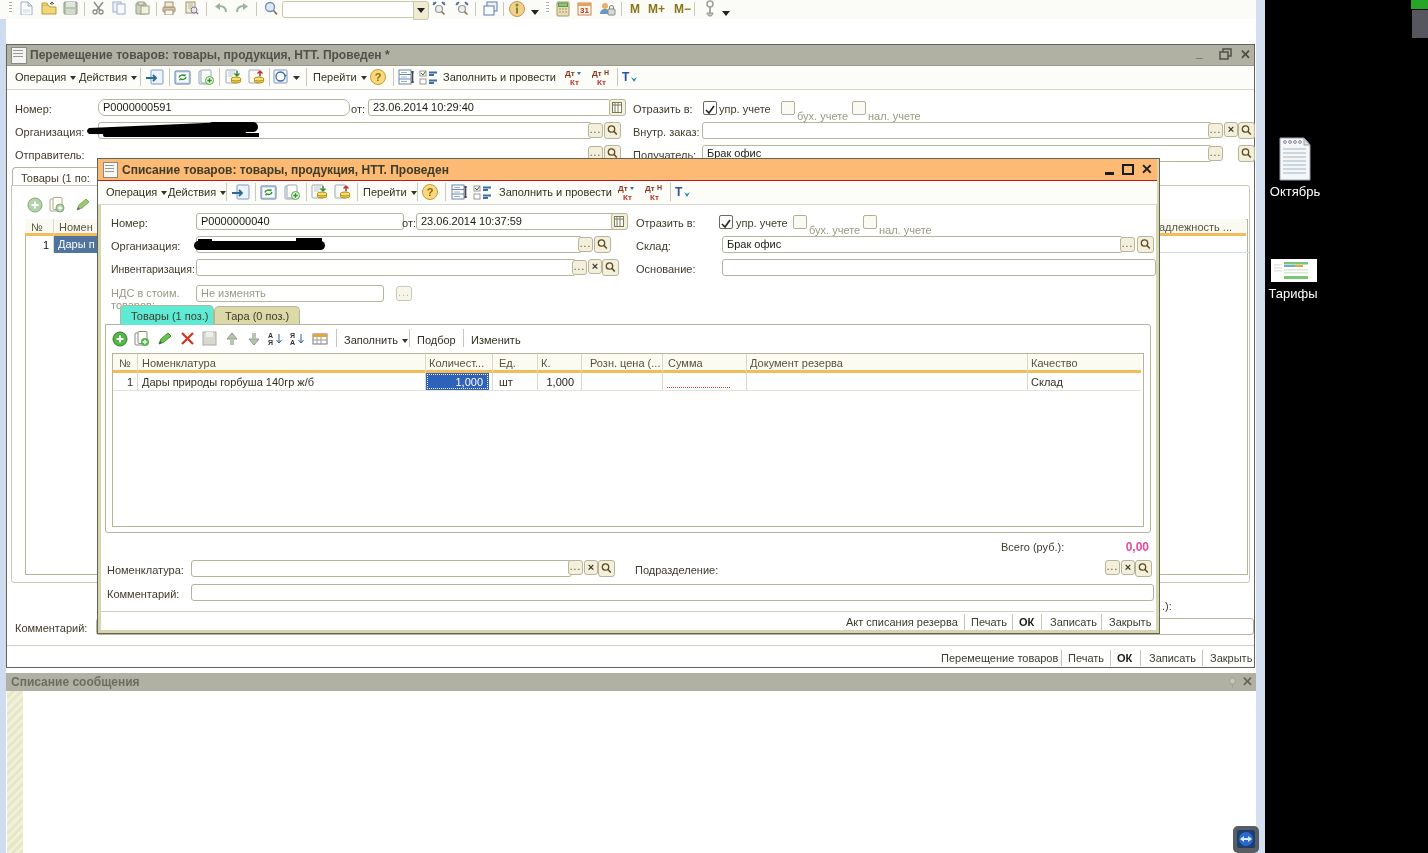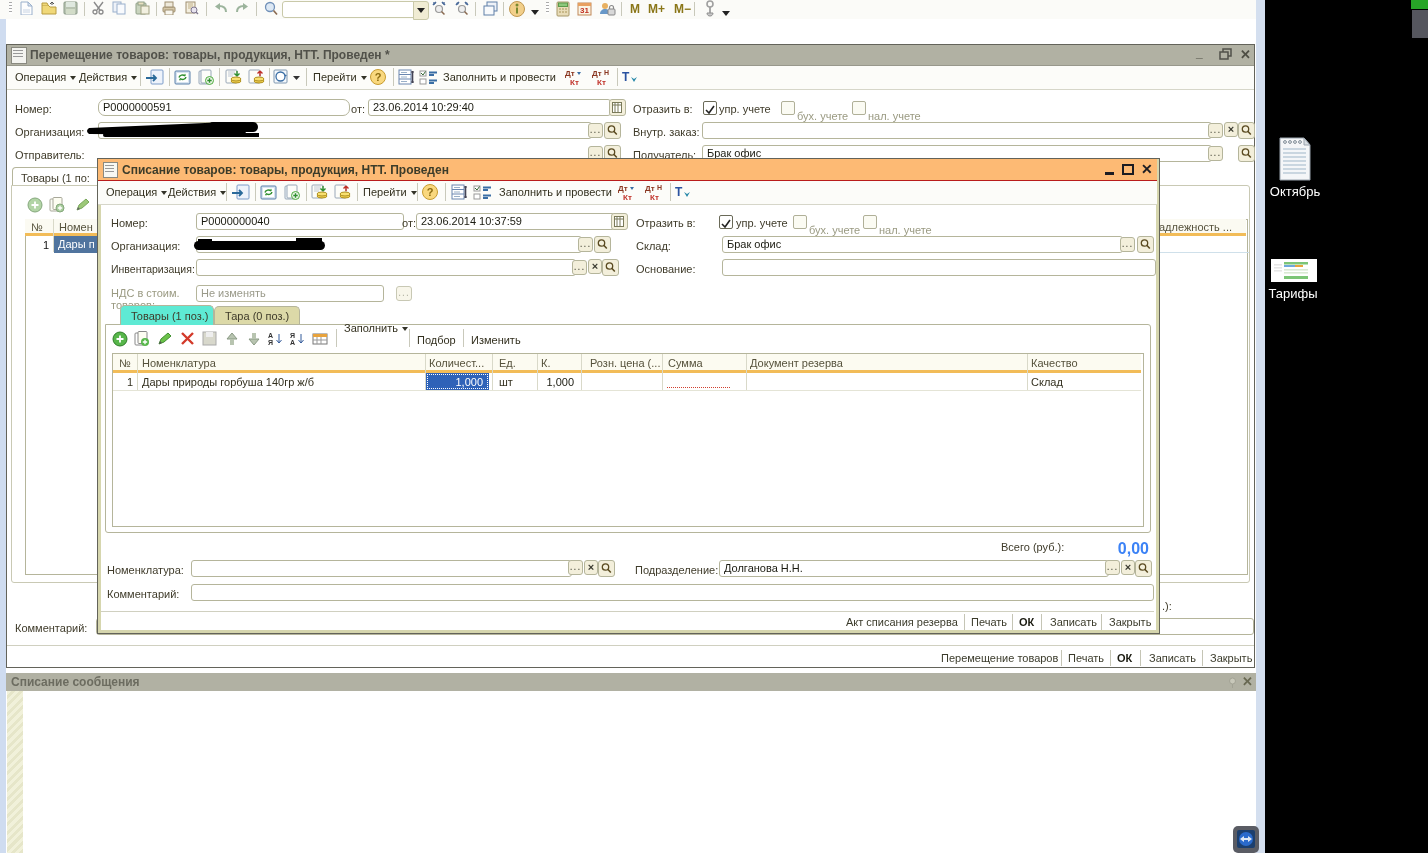--- a/index.html
+++ b/index.html
@@ -544,21 +544,21 @@
           <text x="0" y="14" font-size="7" font-weight="bold" fill="#333">А</text>
           <path d="M11 3v9M11 12l-2.5-3M11 12l2.5-3" stroke="#335a9a" fill="none"></path>
         </g>
       <g transform="translate(200,0)">
           <rect x="1" y="3" width="14" height="10" fill="#fff" stroke="#777"></rect>
           <rect x="1" y="3" width="14" height="3" fill="#e8a33d"></rect>
           <path d="M1 9h14M5 6v7M9 6v7" stroke="#999"></path>
         </g>
     </svg>
     <div class="tsep" style="left:238px;top:170px;height:18px;"></div>
-    <div class="mtxt" style="left:246px;top:163px;">Заполнить<span class="arr"></span></div>
+    <div class="mtxt" style="left:246px;top:175px;">Заполнить<span class="arr"></span></div>
     <div class="tsep" style="left:311px;top:170px;height:18px;"></div>
     <div class="mtxt" style="left:319px;top:175px;">Подбор</div>
     <div class="tsep" style="left:365px;top:170px;height:18px;"></div>
     <div class="mtxt" style="left:373px;top:175px;">Изменить</div>
 
     <div class="abs" style="left:14px;top:194px;width:1030px;height:172px;border:1px solid #b5b59b;background:#fff;"></div>
     <div class="abs" style="left:15px;top:195px;width:1028px;height:16px;background:#fcfbf1;border-bottom:3px solid #f2bc58;"></div>
     <div class="th" style="left:21px;top:198px;">№</div>
     <div class="th" style="left:44px;top:198px;">Номенклатура</div>
     <div class="th" style="left:331px;top:198px;">Количест...</div>
@@ -581,32 +581,31 @@
     <div class="mtxt" style="left:29px;top:217px;">1</div>
     <div class="mtxt" style="left:44px;top:217px;">Дары природы горбуша 140гр ж/б</div>
     <div class="abs" style="left:328px;top:214px;width:63px;height:17px;background:#2e62b8;outline:1px dotted #fff;outline-offset:-2px;"></div>
     <div class="abs" style="left:328px;top:217px;width:57px;text-align:right;font-size:11px;color:#fff;">1,000</div>
     <div class="mtxt" style="left:401px;top:217px;">шт</div>
     <div class="abs" style="left:400px;top:217px;width:76px;text-align:right;font-size:11px;color:#1a1a10;">1,000</div>
     <div class="abs" style="left:569px;top:228px;width:63px;border-bottom:1px dotted #d04030;"></div>
     <div class="mtxt" style="left:933px;top:217px;">Склад</div>
 
     <div class="lbl" style="left:903px;top:382px;">Всего (руб.):</div>
-    <div class="abs" style="left:989px;top:381px;width:62px;text-align:right;font-size:16px;font-weight:bold;color:#3b82f6;">0,00</div>
+    <div class="abs" style="left:989px;top:381px;width:62px;text-align:right;font-size:12px;font-weight:bold;color:#ec4899;">0,00</div>
 
     <div class="lbl" style="left:9px;top:405px;">Номенклатура:</div>
     <div class="fld" style="left:93px;top:401px;width:375px;height:15px;line-height:15px;"></div>
     <div class="btn3" style="left:470px;top:401px;width:13px;height:13px;">...</div>
     <div class="btnx" style="left:486px;top:401px;width:12px;height:13px;line-height:13px;">×</div>
     <div class="lens" style="left:500px;top:401px;width:15px;height:15px;"><svg width="15" height="15">
           <circle cx="6.5" cy="6" r="3.2" fill="none" stroke="#5a4a20" stroke-width="1.3"></circle>
           <path d="M8.8 8.3l3 3.2" stroke="#5a4a20" stroke-width="1.5"></path>
         </svg></div>
     <div class="lbl" style="left:537px;top:405px;">Подразделение:</div>
-    <div class="fld" style="left:621px;top:401px;width:384px;height:15px;line-height:15px;">Долганова Н.Н.</div>
     <div class="btn3" style="left:1007px;top:401px;width:13px;height:13px;">...</div>
     <div class="btnx" style="left:1023px;top:401px;width:12px;height:13px;line-height:13px;">×</div>
     <div class="lens" style="left:1037px;top:401px;width:15px;height:15px;"><svg width="15" height="15">
           <circle cx="6.5" cy="6" r="3.2" fill="none" stroke="#5a4a20" stroke-width="1.3"></circle>
           <path d="M8.8 8.3l3 3.2" stroke="#5a4a20" stroke-width="1.5"></path>
         </svg></div>
 
     <div class="lbl" style="left:9px;top:429px;">Комментарий:</div>
     <div class="fld" style="left:93px;top:425px;width:957px;height:15px;line-height:15px;"></div>
 

